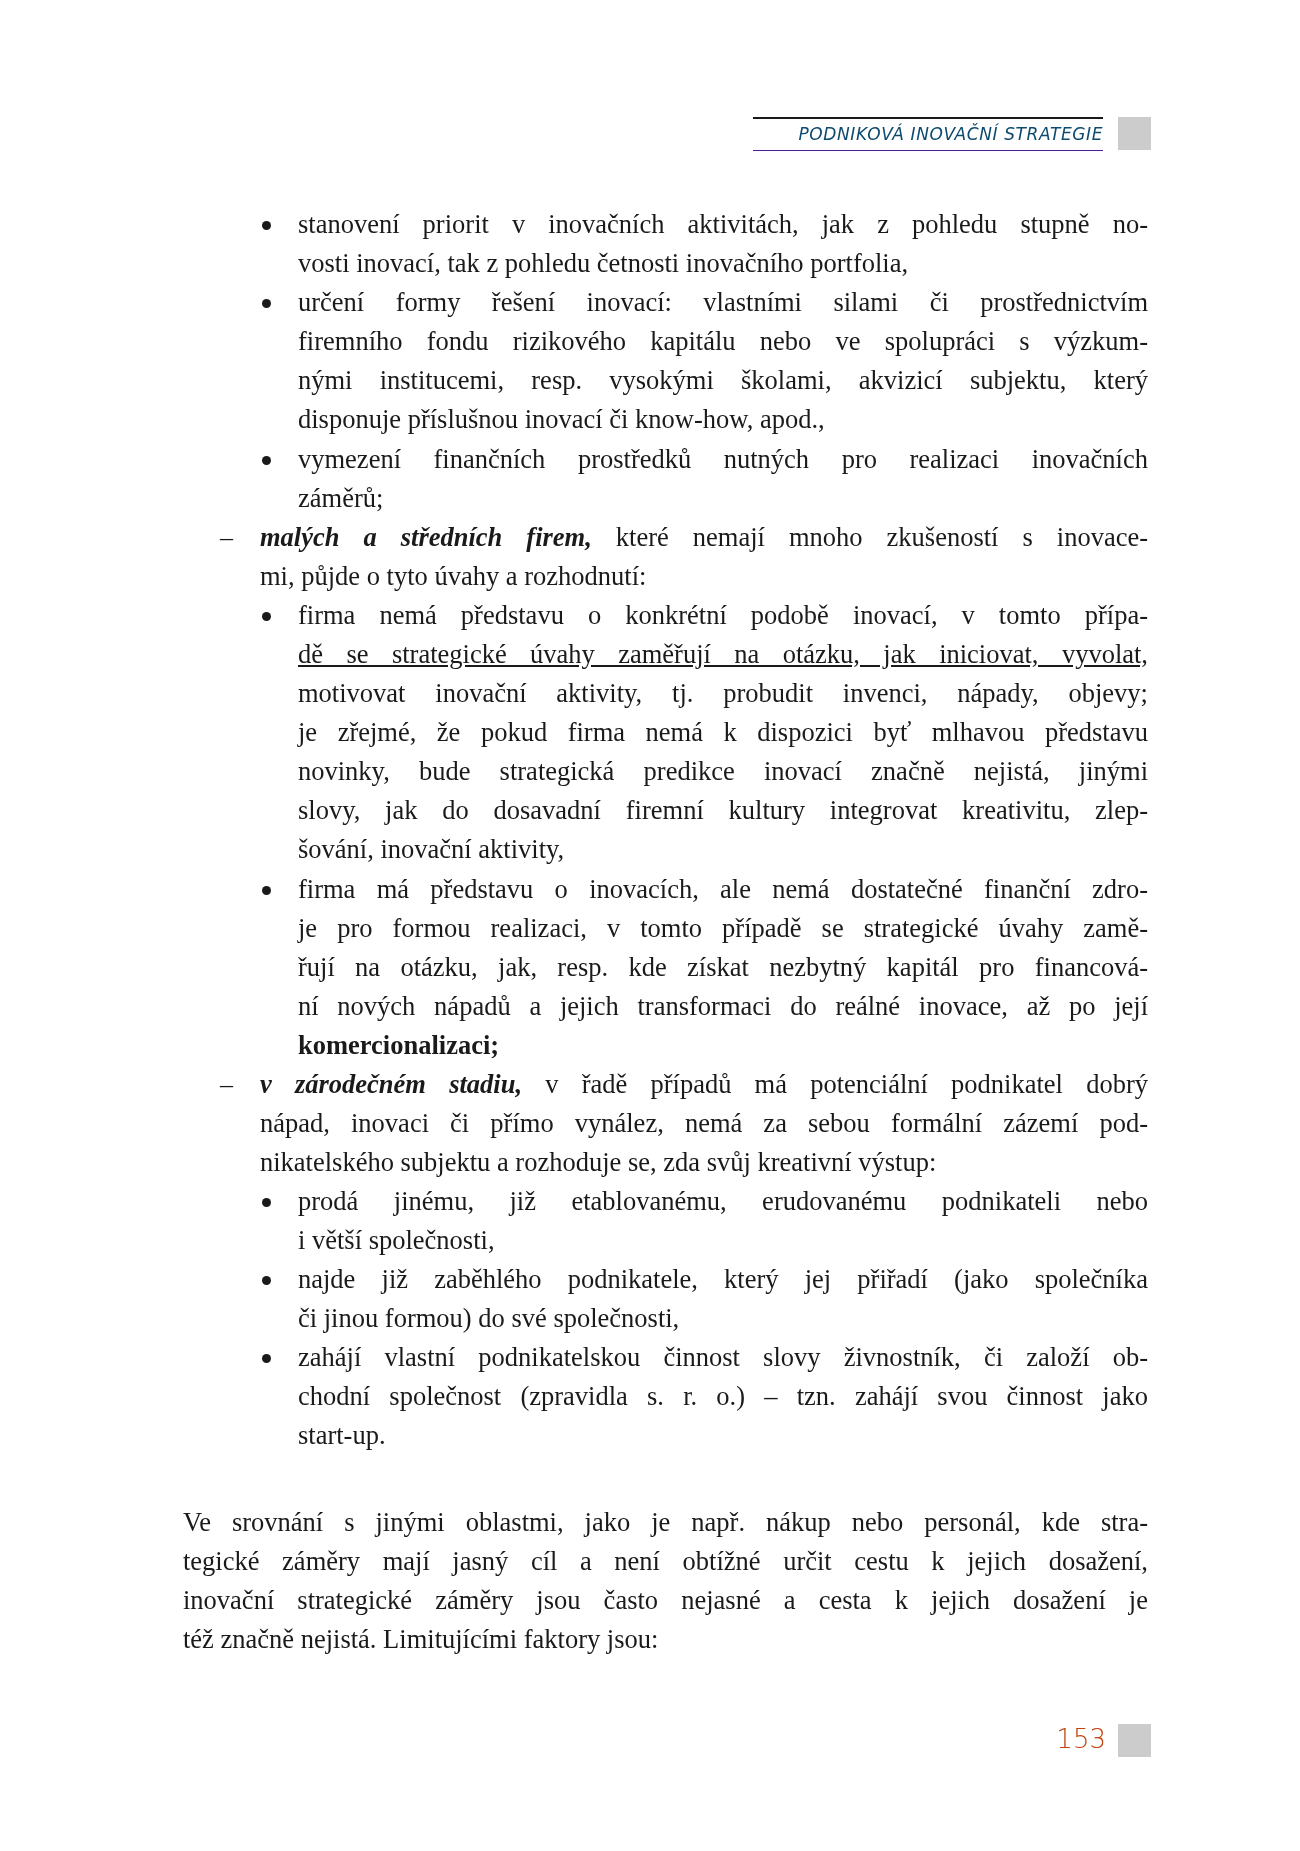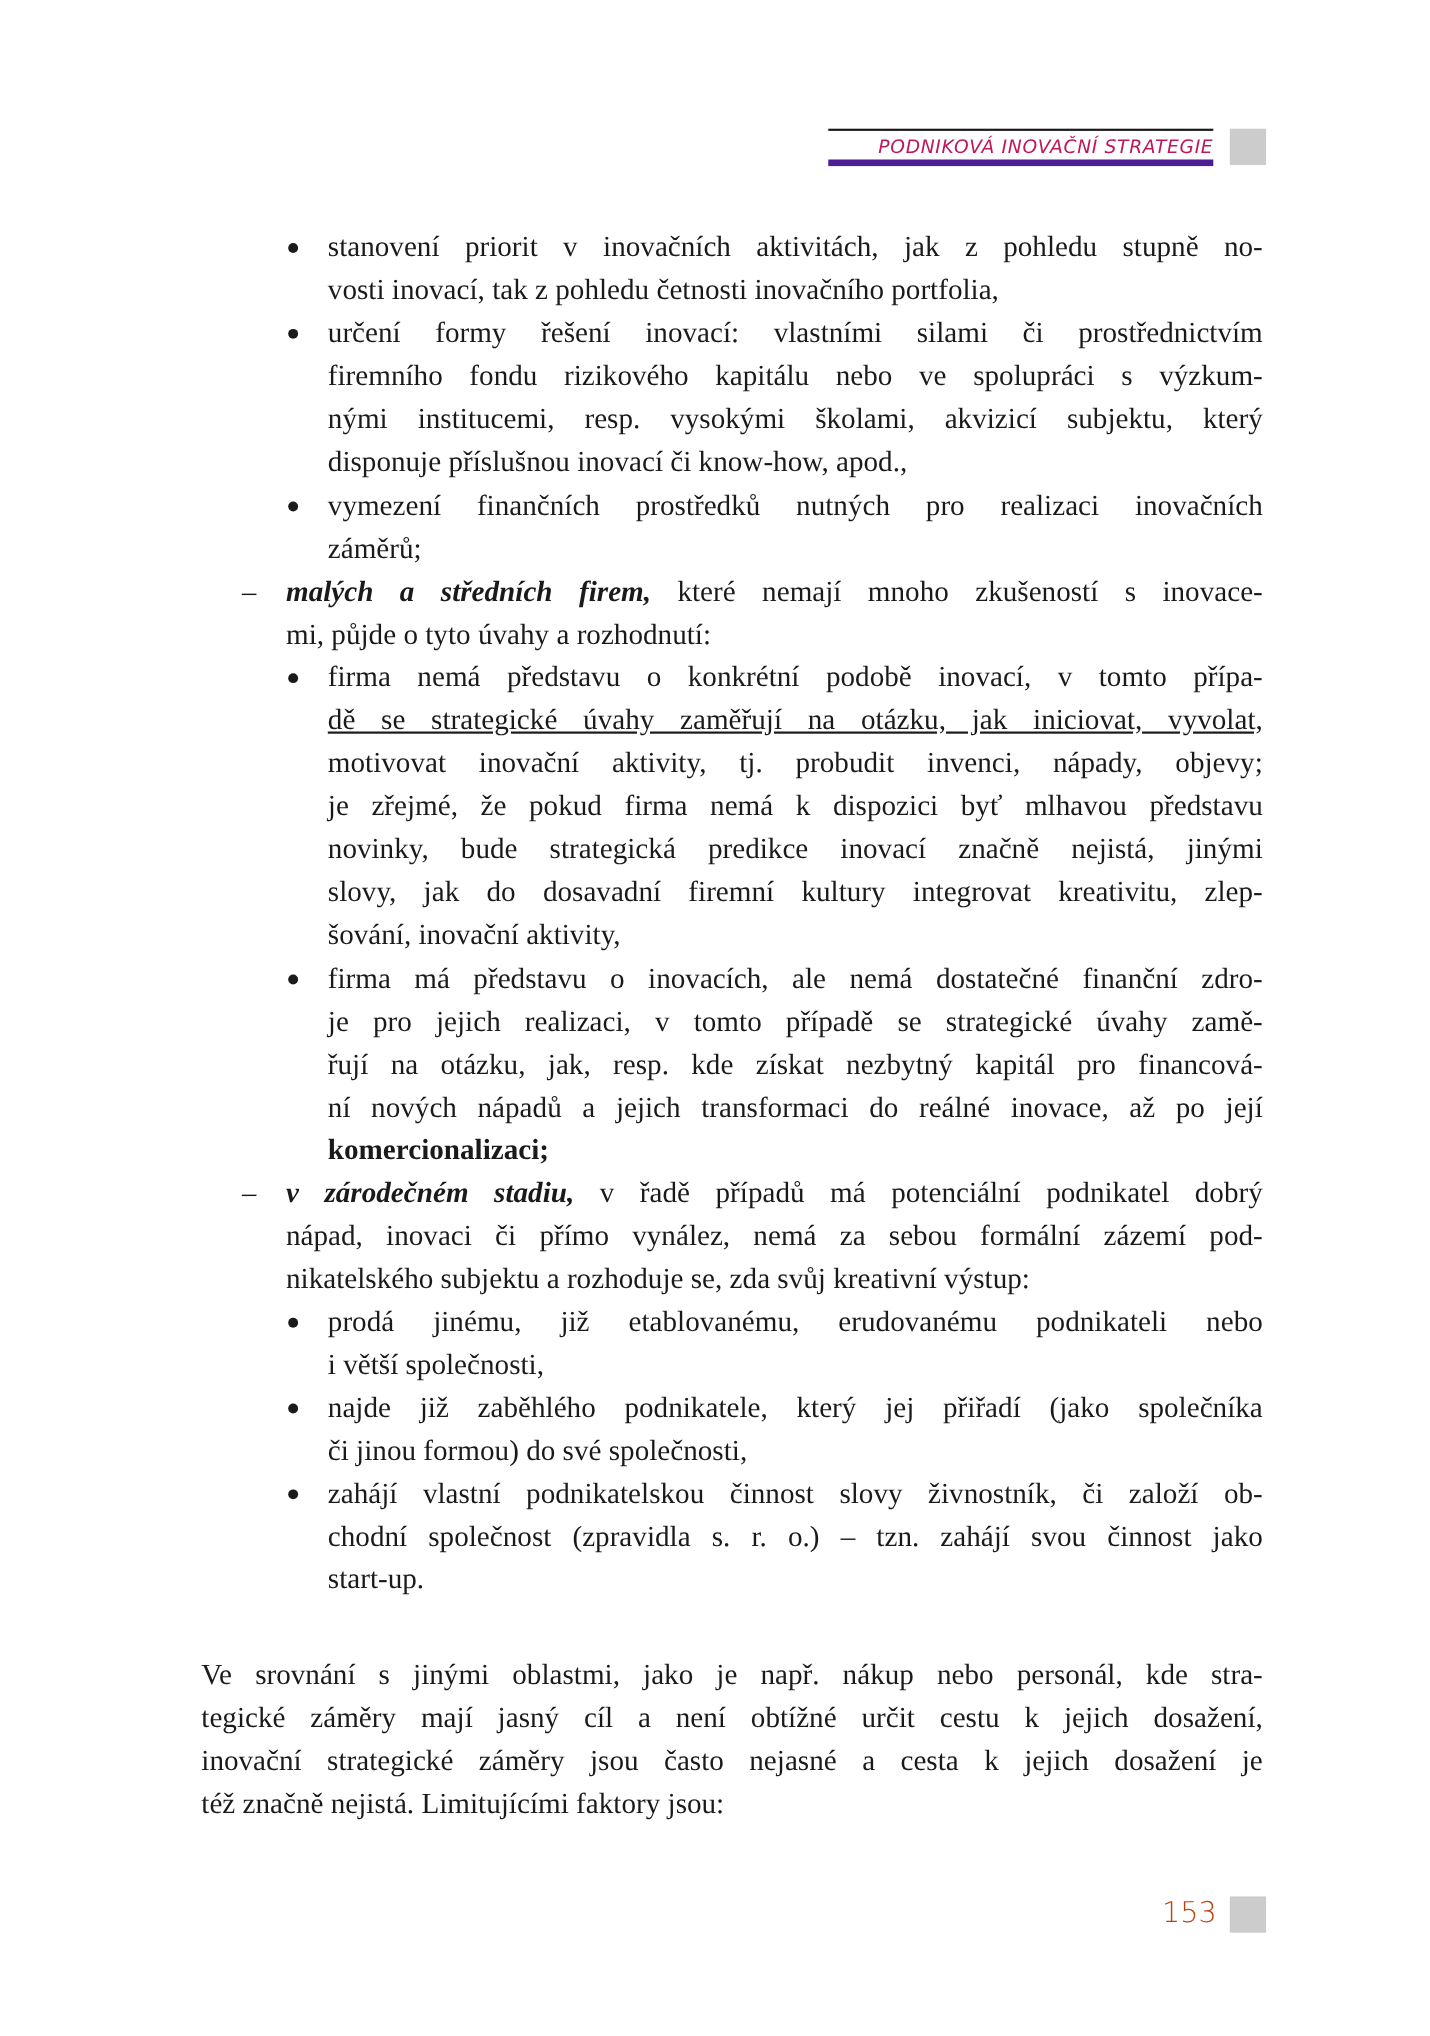--- a/index.html
+++ b/index.html
@@ -1,24 +1,24 @@
 <!DOCTYPE html>
 <html><head>
 <meta charset="utf-8">
 <style>
   html, body { margin: 0; padding: 0; background: #ffffff; }
   body { width: 1300px; height: 1851px; position: relative; overflow: hidden; }
   .page { position: absolute; left: 0; top: 0; width: 1300px; height: 1851px; background: #fff; }
 
   .running-header {
     position: absolute; left: 753px; top: 117px; width: 350px; height: 34px;
-    border-top: 2px solid #1a1a1a; border-bottom: 6px solid #4c1d95;
+    border-top: 2px solid #1a1a1a; border-bottom: 1px solid #4c1d95;
     box-sizing: border-box;
     font-family: "DejaVu Sans", sans-serif; font-style: italic; font-weight: normal;
-    font-size: 17px; letter-spacing: 0.6px; color: #be185d;
+    font-size: 17px; letter-spacing: 0.6px; color: #0c4a6e;
     line-height: 30px; text-align: right; white-space: nowrap;
   }
   .grey-tab { position: absolute; width: 33px; height: 33px; background: #cccccc; }
   .grey-tab.top { left: 1118px; top: 117px; }
   .grey-tab.bottom { left: 1118px; top: 1724px; }
   .page-number {
     position: absolute; left: 1030px; top: 1722px; width: 76px; height: 34px;
     font-family: "DejaVu Sans", sans-serif; font-weight: 200; font-size: 26px;
     color: #c2410c; text-align: right; line-height: 34px;
   }
@@ -74,21 +74,21 @@
       <div class="line" style="left:298px; top:596px; width:850px;">firma nemá představu o konkrétní podobě inovací, v tomto přípa-</div>
       <div class="line" style="left:298px; top:635px; width:850px;text-decoration:underline;">dě se strategické úvahy zaměřují na otázku, jak iniciovat, vyvolat,</div>
       <div class="line" style="left:298px; top:674px; width:850px;">motivovat inovační aktivity, tj. probudit invenci, nápady, objevy;</div>
       <div class="line" style="left:298px; top:713px; width:850px;">je zřejmé, že pokud firma nemá k dispozici byť mlhavou představu</div>
       <div class="line" style="left:298px; top:752px; width:850px;">novinky, bude strategická predikce inovací značně nejistá, jinými</div>
       <div class="line" style="left:298px; top:791px; width:850px;">slovy, jak do dosavadní firemní kultury integrovat kreativitu, zlep-</div>
       <div class="line last" style="left:298px; top:830px; width:850px;">šování, inovační aktivity,</div>
 
       <span class="bullet-dot" style="left:262px; top:886px;"></span>
       <div class="line" style="left:298px; top:870px; width:850px;">firma má představu o inovacích, ale nemá dostatečné finanční zdro-</div>
-      <div class="line" style="left:298px; top:909px; width:850px;">je pro jejich realizaci, v tomto případě se strategické úvahy zamě-</div>
+      <div class="line" style="left:298px; top:909px; width:850px;">je pro formou realizaci, v tomto případě se strategické úvahy zamě-</div>
       <div class="line" style="left:298px; top:948px; width:850px;">řují na otázku, jak, resp. kde získat nezbytný kapitál pro financová-</div>
       <div class="line" style="left:298px; top:987px; width:850px;">ní nových nápadů a jejich transformaci do reálné inovace, až po její</div>
       <div class="line last" style="left:298px; top:1026px; width:850px;font-weight:bold;">komercionalizaci;</div>
     </div>
 
     <div>
       <span class="marker dash" style="left:220px; top:1065px;">–</span>
       <div class="line" style="left:260px; top:1065px; width:888px;"><span class="bi">v zárodečném stadiu,</span><span> v řadě případů má potenciální podnikatel dobrý</span></div>
       <div class="line" style="left:260px; top:1104px; width:888px;">nápad, inovaci či přímo vynález, nemá za sebou formální zázemí pod-</div>
       <div class="line last" style="left:260px; top:1143px; width:888px;">nikatelského subjektu a rozhoduje se, zda svůj kreativní výstup:</div>

